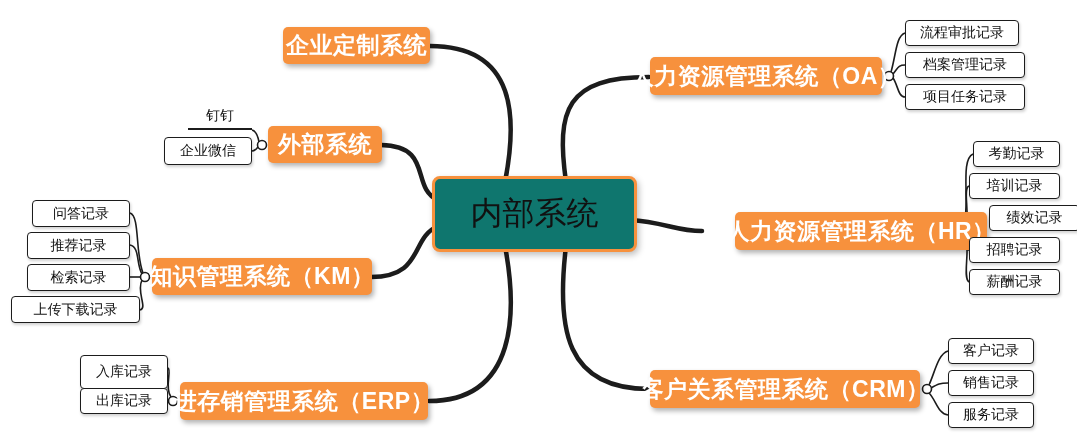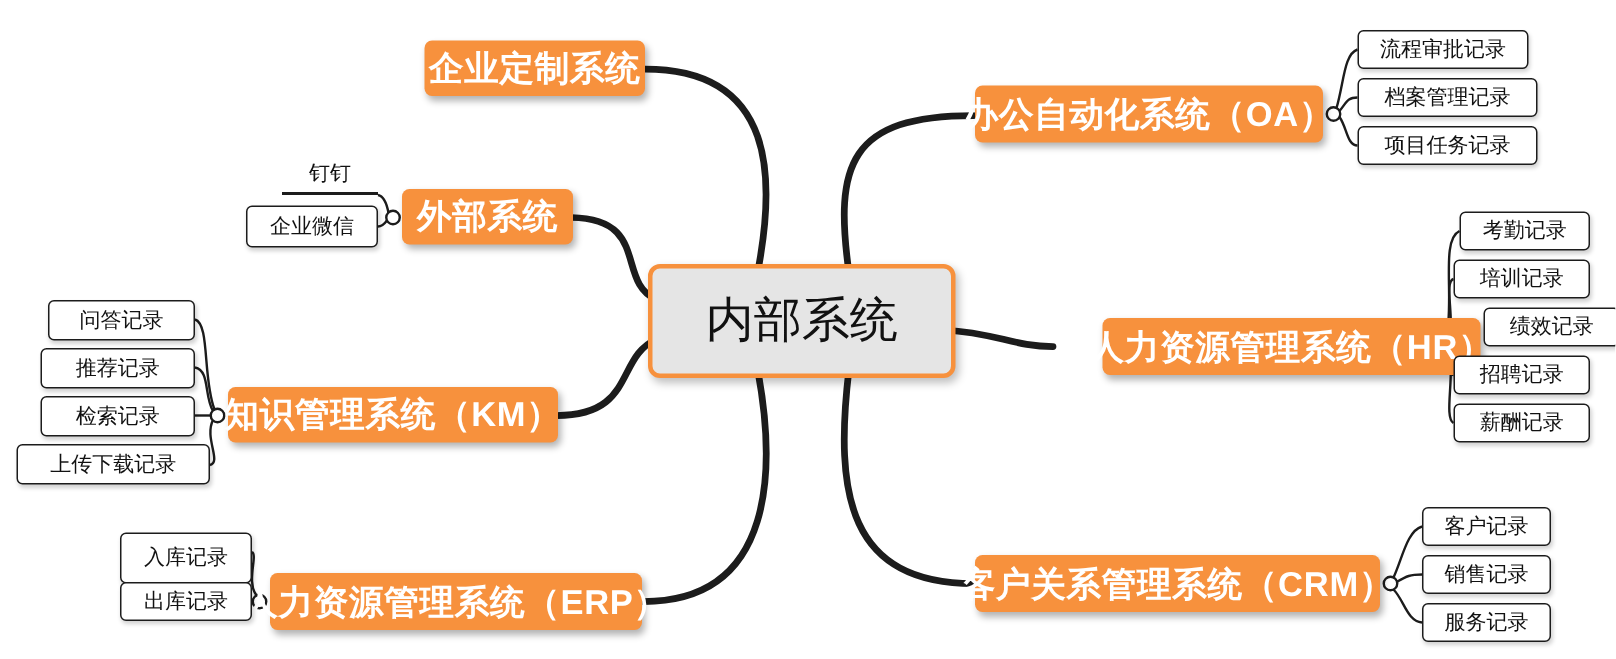--- a/index.html
+++ b/index.html
@@ -4,21 +4,21 @@
 <style>
   * { margin:0; padding:0; box-sizing:border-box; }
   html,body { background:#ffffff; }
   body { font-family:"Liberation Sans","DejaVu Sans",sans-serif; }
   .canvas { position:relative; width:1077px; height:439px; background:#fff; overflow:hidden; }
   svg.wires { position:absolute; left:0; top:0; width:1077px; height:439px; }
   path.main { fill:none; stroke:var(--line,#1c1c1c); stroke-width:4.5; stroke-linecap:round; }
   path.sub  { fill:none; stroke:var(--line,#1c1c1c); stroke-width:1.6; }
   circle.handle { fill:#ffffff; stroke:var(--line,#1c1c1c); stroke-width:1.6; }
   .node { position:absolute; display:flex; align-items:center; justify-content:center; white-space:nowrap; }
-  .root-node { background:#e5e5e5; border:3px solid var(--root-border,#f7913d); border-radius:8px;
+  .root-node { background:#0f766e; border:3px solid var(--root-border,#f7913d); border-radius:8px;
                font-size:32px; color:#111; box-shadow:2px 3px 6px rgba(0,0,0,.25); z-index:3; }
   .branch { background:var(--branch-fill,#f7913d); color:#ffffff; font-weight:bold; font-size:23px;
             border-radius:5px; box-shadow:2px 3px 5px rgba(0,0,0,.3); letter-spacing:.5px; z-index:2; }
   .child { background:#ffffff; border:1.6px solid #1c1c1c; border-radius:4px; font-size:14px; color:#111;
            box-shadow:1px 2px 3px rgba(0,0,0,.18); z-index:2; }
   .underline-node { background:transparent; border:none; border-bottom:2px solid #1c1c1c; border-radius:0; box-shadow:none; }
 </style>
 </head>
 <body>
 
@@ -65,22 +65,22 @@
     </g>
   </svg>
 
   <div class="node root-node" style="left:432px; top:176px; width:205px; height:76px;">
     <span>内部系统</span>
   </div>
 
   <div class="node branch" style="left:283px; top:27px;  width:147px; height:37px;">企业定制系统</div>
   <div class="node branch" style="left:268px; top:126px; width:114px; height:37px;">外部系统</div>
   <div class="node branch" style="left:152px; top:258px; width:220px; height:37px;">知识管理系统（KM）</div>
-  <div class="node branch" style="left:180px; top:382px; width:248px; height:38px;">人力资源管理系统（ERP）</div>
-  <div class="node branch" style="left:650px; top:57px;  width:232px; height:38px;">办公自动化系统（OA）</div>
+  <div class="node branch" style="left:180px; top:382px; width:248px; height:38px;">进存销管理系统（ERP）</div>
+  <div class="node branch" style="left:650px; top:57px;  width:232px; height:38px;">人力资源管理系统（OA）</div>
   <div class="node branch" style="left:703px; top:212px; width:252px; height:38px;margin-left:32px;">人力资源管理系统（HR）</div>
   <div class="node branch" style="left:650px; top:370px; width:270px; height:38px;">客户关系管理系统（CRM）</div>
 
   <div class="node child underline-node" style="left:188px; top:104px; width:64px; height:26px;">钉钉</div>
   <div class="node child" style="left:164px; top:137px; width:88px;  height:28px;">企业微信</div>
 
   <div class="node child" style="left:32px;  top:200px; width:98px;  height:27px;">问答记录</div>
   <div class="node child" style="left:27px;  top:232px; width:103px; height:27px;">推荐记录</div>
   <div class="node child" style="left:27px;  top:264px; width:103px; height:27px;">检索记录</div>
   <div class="node child" style="left:11px;  top:296px; width:129px; height:27px;">上传下载记录</div>

